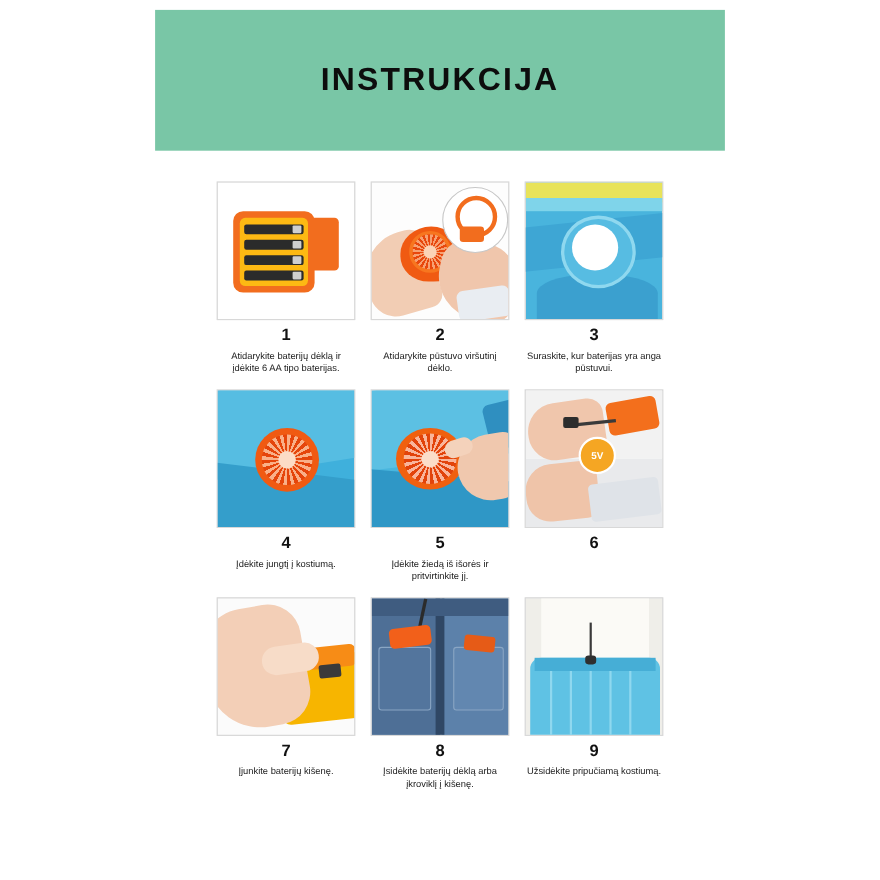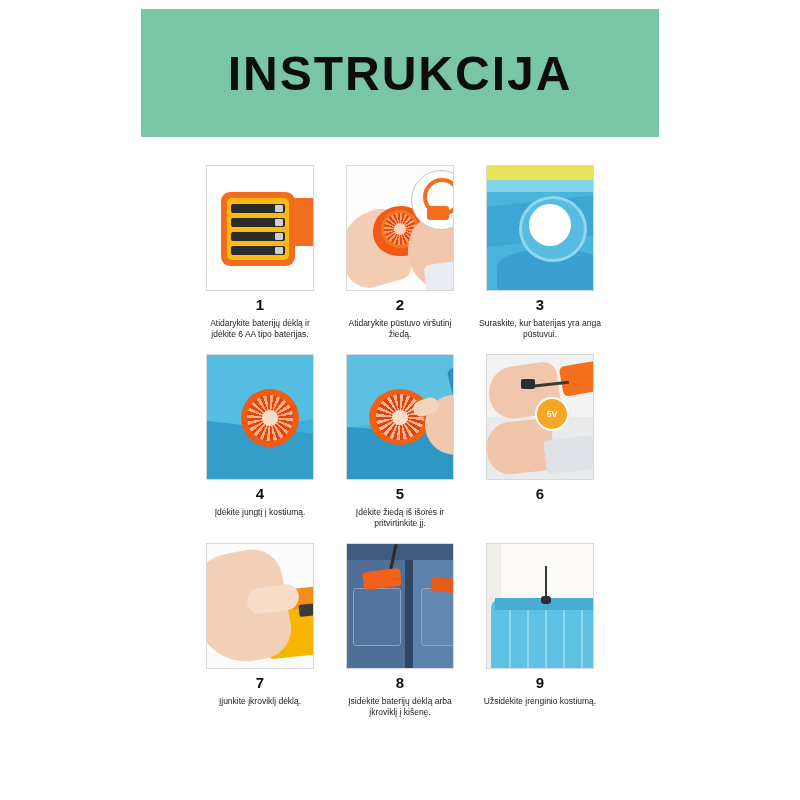--- a/index.html
+++ b/index.html
@@ -25,21 +25,21 @@
     left: 141px;
     top: 9px;
     width: 518px;
     height: 128px;
     background: #79c6a6;
     display: flex;
     align-items: center;
     justify-content: center;
   }
   .header-title {
-    font-size: 48px;
+    font-size: 29px;
     font-weight: bold;
     letter-spacing: 2px;
     color: #0d0d0d;
     font-family: "Liberation Sans", sans-serif;
   }
   
   .steps-grid {
     position: absolute;
     left: 190px;
     top: 165px;
@@ -50,21 +50,21 @@
     column-gap: 0px;
     row-gap: 0px;
   }
   .step {
     width: 140px;
     display: flex;
     flex-direction: column;
     align-items: center;
   }
   .step-photo {
-    width: 108px;
+    width: 126px;
     height: 126px;
     border: 1px solid #d8d8d8;
     box-sizing: border-box;
     position: relative;
     overflow: hidden;
     background: #eaeaea;
   }
   .step-number {
     font-size: 15px;
     font-weight: bold;
@@ -405,21 +405,21 @@
           <div class="ph fan"></div>
           <div class="ph fan-hub"></div>
           <div class="ph hand-r"></div>
           <div class="ph cuff"></div>
           <div class="ph inset"></div>
           <div class="ph inset-ring"></div>
           <div class="ph inset-part"></div>
         </div>
       </div>
       <div class="step-number">2</div>
-      <div class="step-caption">Atidarykite pūstuvo viršutinį žiedą.</div>
+      <div class="step-caption">Atidarykite pūstuvo viršutinį dėklo.</div>
     </div>
 
     <div class="step">
       <div class="step-photo">
         <div class="ph s3">
           <div class="ph band"></div>
           <div class="ph band2"></div>
           <div class="ph fold"></div>
           <div class="ph shadow"></div>
           <div class="ph hole-outer"></div>
@@ -482,21 +482,21 @@
       <div class="step-photo">
         <div class="ph s7">
           <div class="ph box"></div>
           <div class="ph box-top"></div>
           <div class="ph switch"></div>
           <div class="ph hand"></div>
           <div class="ph finger"></div>
         </div>
       </div>
       <div class="step-number">7</div>
-      <div class="step-caption">Įjunkite įkroviklį dėklą.</div>
+      <div class="step-caption">Įjunkite baterijų kišenę.</div>
     </div>
 
     <div class="step">
       <div class="step-photo">
         <div class="ph s8">
           <div class="ph denim-l"></div>
           <div class="ph denim-r"></div>
           <div class="ph gap"></div>
           <div class="ph waist"></div>
           <div class="ph pocket-l"></div>
@@ -519,17 +519,17 @@
           <div class="ph elastic"></div>
           <div class="ph pleat" style="left:22px"></div>
           <div class="ph pleat" style="left:40px"></div>
           <div class="ph pleat" style="left:58px"></div>
           <div class="ph pleat" style="left:76px"></div>
           <div class="ph pleat" style="left:94px"></div>
           <div class="ph knot"></div>
         </div>
       </div>
       <div class="step-number">9</div>
-      <div class="step-caption">Užsidėkite įrenginio kostiumą.</div>
+      <div class="step-caption">Užsidėkite pripučiamą kostiumą.</div>
     </div>
 
   </div>
 </div>
 
 </body></html>

